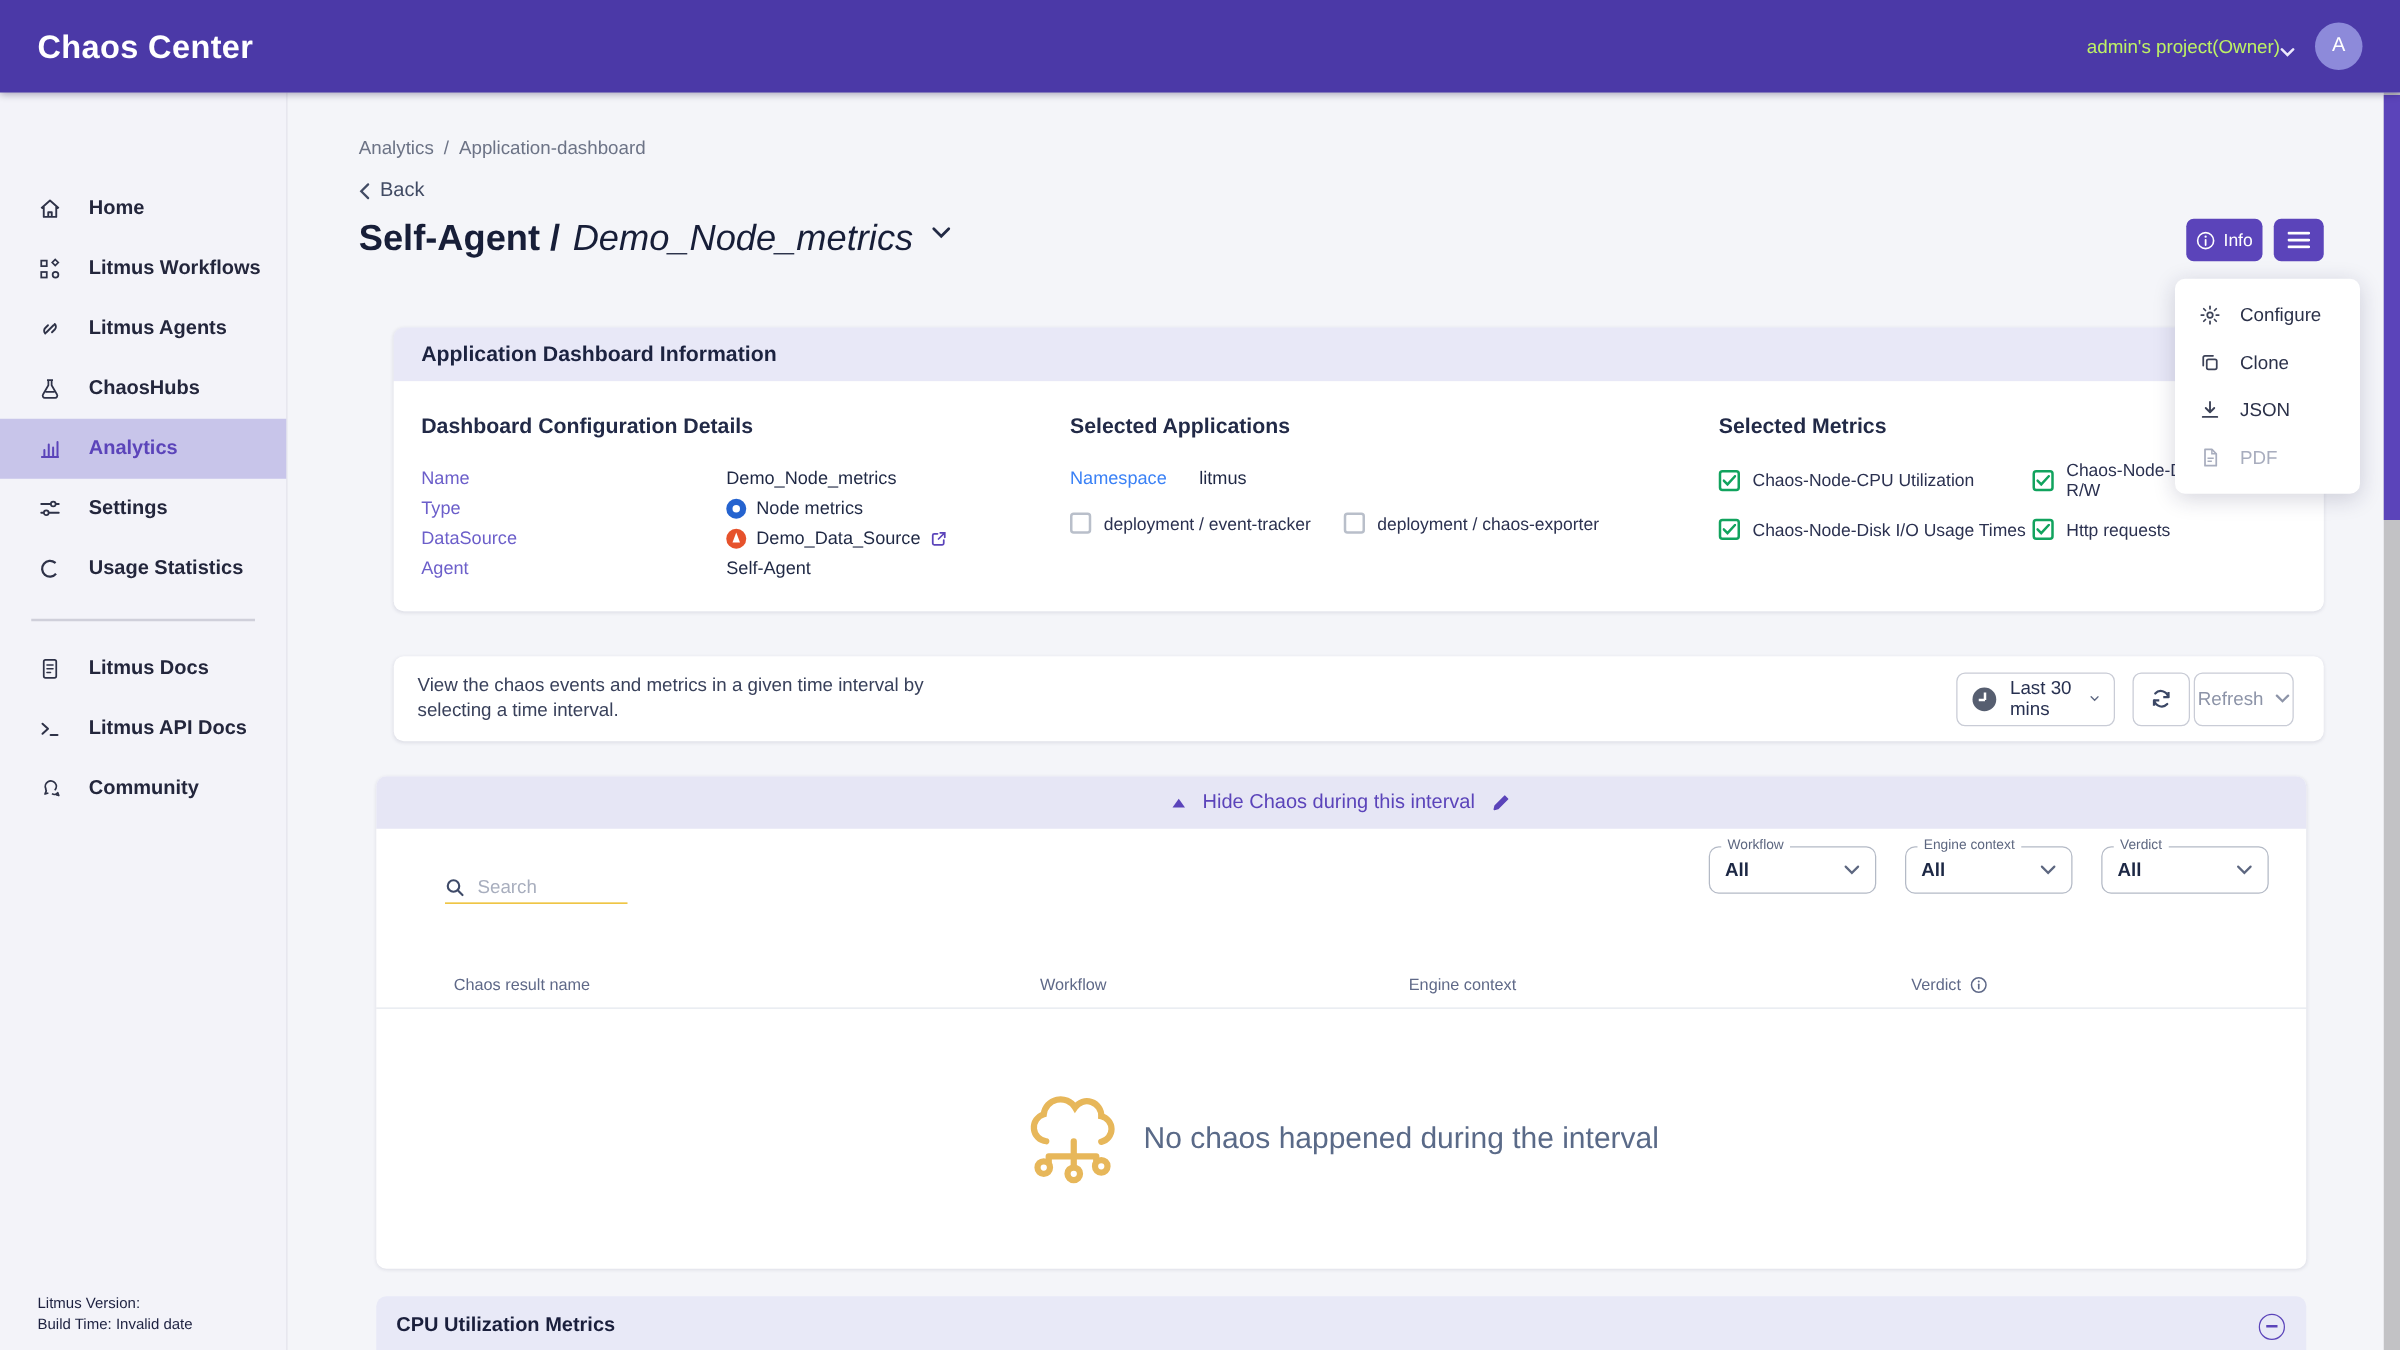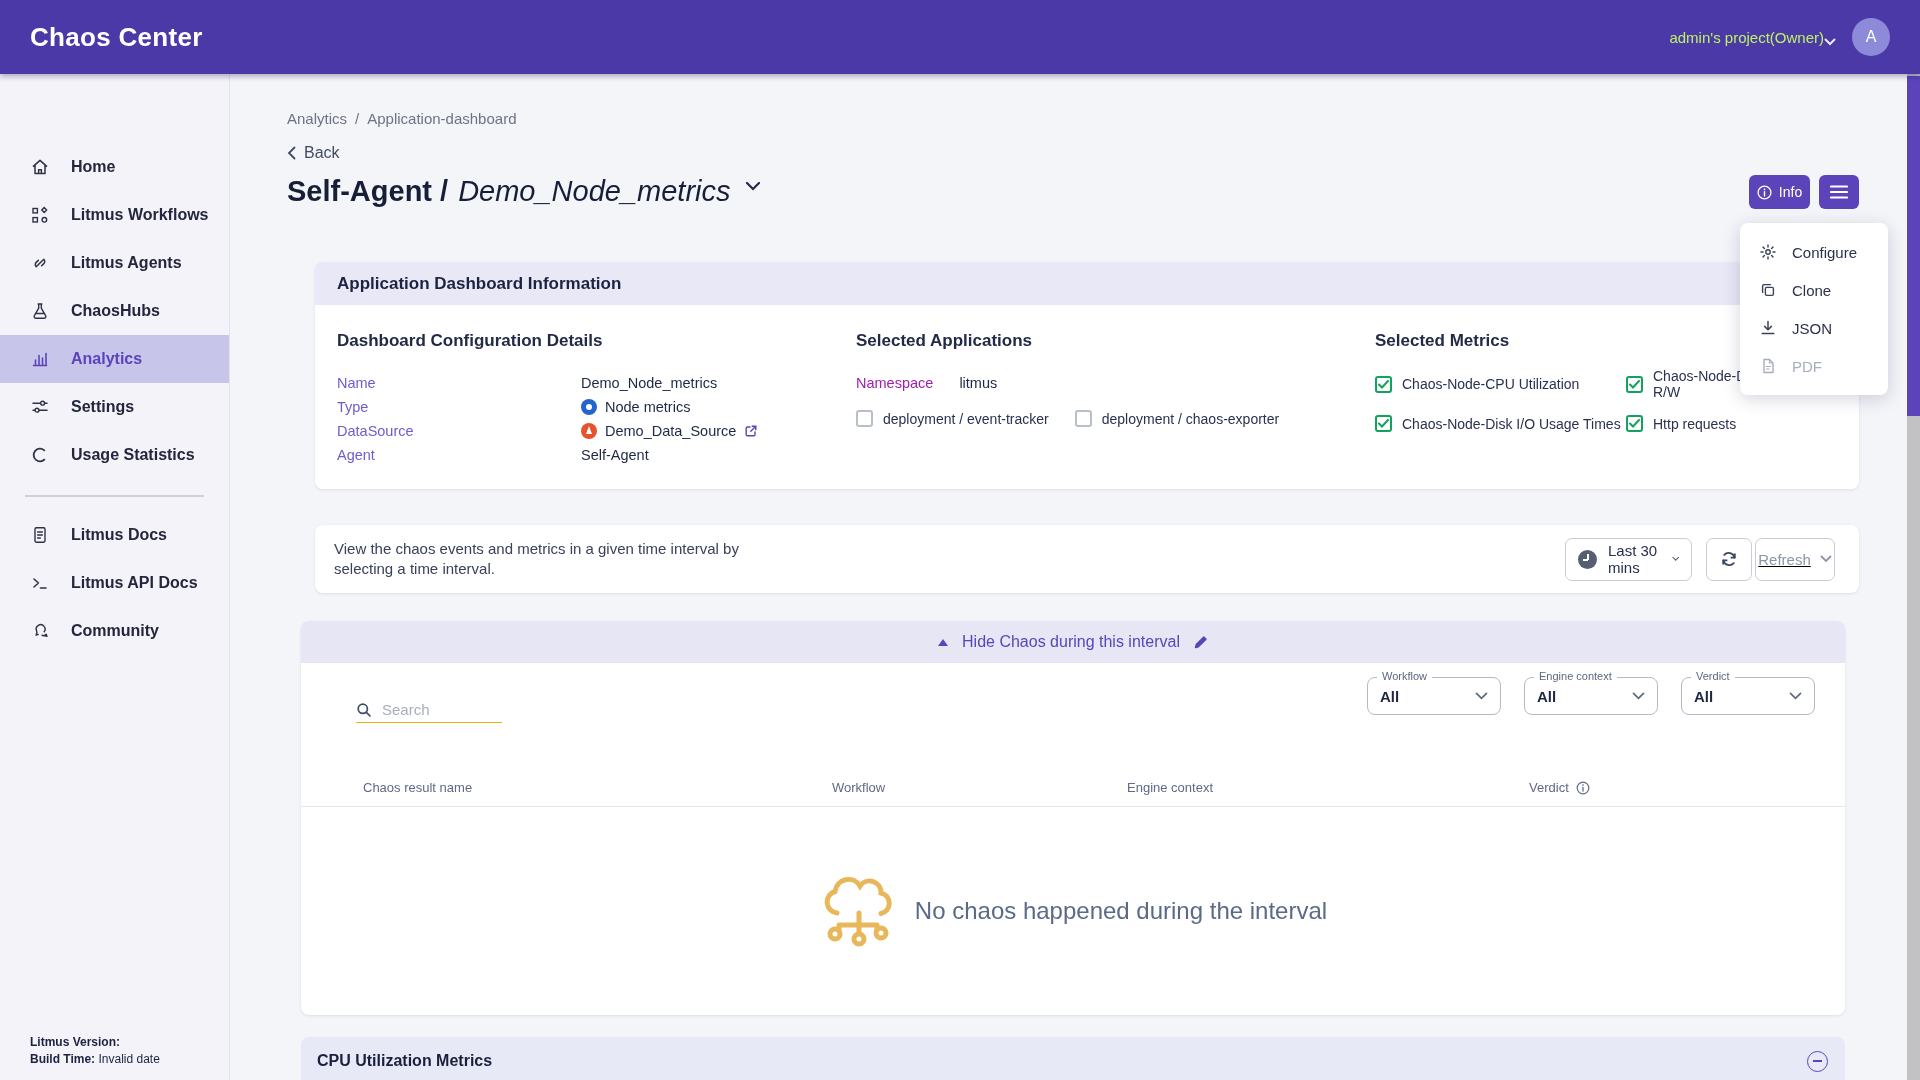--- a/index.html
+++ b/index.html
@@ -21,21 +21,21 @@
   
   .sidebar { position:absolute; left:0; top:74px; width:230px; height:1006px; background:#f3f3f9;
              border-right:1px solid #e3e3ec; padding-top:69px; z-index:50; }
   .nav-item { height:48px; display:flex; align-items:center; padding-left:30px; gap:21px;
               font-size:16px; font-weight:600; color:#23263c; cursor:pointer; }
   .nav-item .nicon { width:20px; height:20px; display:flex; align-items:center; justify-content:center; color:#2e3248; }
   .nav-item.selected { background:#c8c5ea; color:#5b44ba; }
   .nav-item.selected .nicon { color:#5b44ba; }
   .nav-divider { border-top:2px solid #cfcfda; margin:16px 25px 14px 25px; }
   .side-footer { position:absolute; left:30px; bottom:12px; font-size:12px; color:#1d2140; line-height:17px; }
-  .side-footer b { font-weight:700; }
+  .side-footer b { font-weight:400; }
 
   
   .main { position:absolute; left:230px; top:74px; right:13px; bottom:0; padding:0 48px 0 57px; }
 
   .breadcrumb { margin-top:36px; font-size:15px; color:#6c7386; display:flex; gap:8px; }
   .breadcrumb .bc-link { cursor:pointer; }
   .back-row { margin-top:17px; display:flex; align-items:center; gap:8px; font-size:16px; color:#414b64; cursor:pointer; width:70px; }
   .title-row { margin-top:13px; display:flex; align-items:flex-start; position:relative; height:44px; }
   .page-title { font-size:29px; color:#171e38; display:flex; align-items:center; gap:10px; }
   .page-title .agent { font-weight:700; }
@@ -64,21 +64,21 @@
   .info-body { background:#ffffff; border-radius:0 0 8px 8px; height:184px; display:flex; padding:26px 0 0 22px; }
   .col { }
   .col h3 { font-size:17px; font-weight:700; color:#222a47; }
   .col-config { width:519px; }
   .cfg-rows { margin-top:20px; }
   .cfg-row { display:flex; height:24px; align-items:center; font-size:14.5px; }
   .cfg-label { width:244px; color:#6c5fca; }
   .cfg-value { color:#1f2844; display:flex; align-items:center; gap:8px; }
   .col-apps { width:519px; }
   .ns-row { margin-top:24px; display:flex; gap:26px; font-size:14.5px; align-items:center; }
-  .ns-label { color:#a21caf; }
+  .ns-label { color:#3b82f6; }
   .ns-value { color:#1f2844; }
   .app-checks { margin-top:19px; display:flex; gap:26px; }
   .check-item { display:flex; align-items:center; gap:10px; font-size:14px; color:#2b3150; cursor:pointer; }
   .cbx { width:17px; height:17px; border:2px solid #b9bfca; border-radius:3px; background:#fff; flex:0 0 auto; }
   .cbx.checked { border-color:#11a35e; display:flex; align-items:center; justify-content:center; }
   .col-metrics { flex:1; }
   .metric-grid { margin-top:17px; display:grid; grid-template-columns:251px auto; row-gap:15px; }
 
   .icon-node { width:16px; height:16px; border-radius:50%; background:#2563cf; position:relative; flex:0 0 auto; }
   .icon-node::after { content:""; position:absolute; left:5px; top:5px; width:6px; height:6px; border-radius:50%;
@@ -444,21 +444,21 @@
     <div class="interval-card card">
       <div class="interval-text">View the chaos events and metrics in a given time interval by selecting a time interval.</div>
       <div class="interval-controls">
         <div class="time-box">
           <span class="icon-clock"></span>
           <span class="tlabel">Last 30 mins</span>
           <svg style="margin-left:auto" width="12" height="8" viewBox="0 0 12 8">
               <path d="M1.5 1.5 L6 6 L10.5 1.5" stroke="#5d6780" stroke-width="1.8" fill="none" stroke-linecap="round"></path>
             </svg>
         </div>
-        <div style="display:flex; gap:3px;text-decoration:underline;">
+        <div style="display:flex; gap:3px;">
           <button class="refresh-btn">
             <svg width="20" height="20" viewBox="0 0 20 20">
                 <path d="M15.5 8.5 A6 6 0 0 0 5.2 5.8 M4.5 11.5 A6 6 0 0 0 14.8 14.2" stroke="#3b4765" stroke-width="1.8" fill="none" stroke-linecap="round"></path>
                 <path d="M15.8 4.5 V8.7 H11.6 M4.2 15.5 V11.3 H8.4" stroke="#3b4765" stroke-width="1.8" fill="none" stroke-linejoin="round"></path>
               </svg>
           </button>
           <div class="refresh-dd">
             <span>Refresh</span>
             <svg width="12" height="8" viewBox="0 0 12 8">
                 <path d="M1.5 1.5 L6 6 L10.5 1.5" stroke="#8d94a8" stroke-width="1.8" fill="none" stroke-linecap="round"></path>

